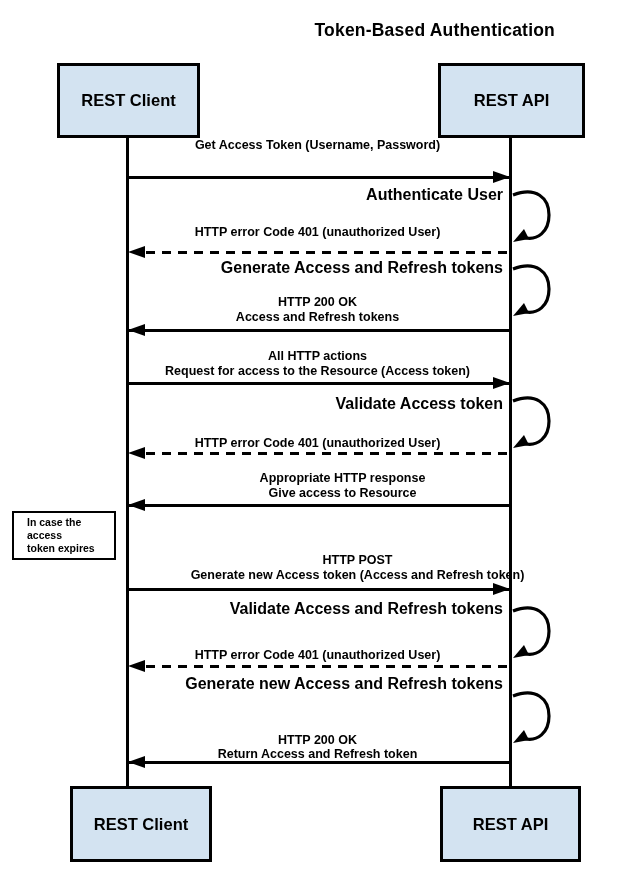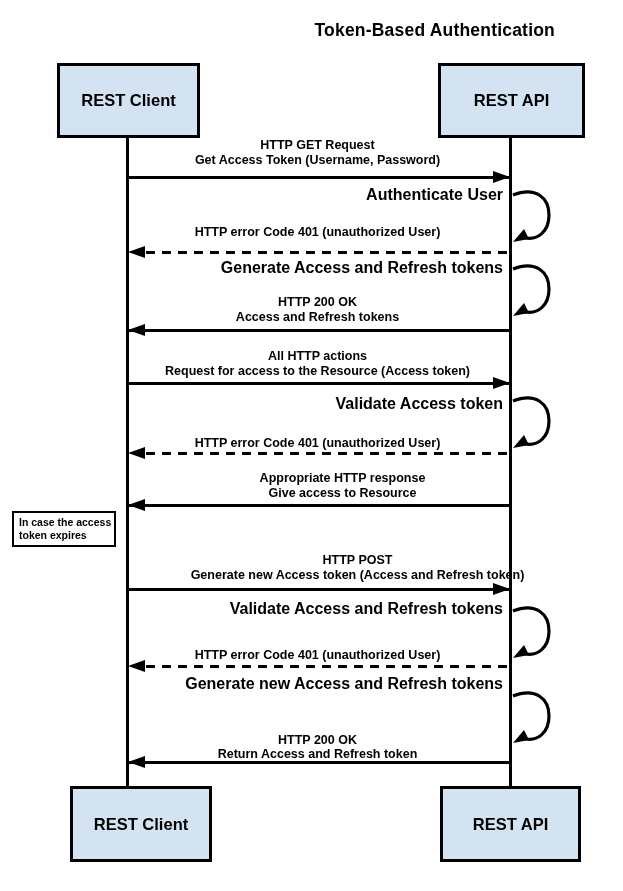--- a/index.html
+++ b/index.html
@@ -31,21 +31,21 @@
     left:17px;
     background:repeating-linear-gradient(90deg,#000 0 9px,transparent 9px 16px);
   }
   .head {position:absolute; top:1px; width:0; height:0;
     border-top:6.5px solid transparent; border-bottom:6.5px solid transparent;}
   .head-right {right:-1px; border-left:17px solid #000;}
   .head-left  {left:-1px;  border-right:17px solid #000;}
   .loop {position:absolute; left:512px;}
   .note {
     position:absolute; left:12px; top:511px; width:104px; background:#fff;
-    border:2px solid #000; box-sizing:border-box; padding:3px 2px 3px 5px;
+    border:2px solid #000; box-sizing:border-box; padding:3px 2px 3px 13px;
     font-size:10.5px; line-height:13px; font-weight:bold;
   }
 </style>
 </head>
 <body>
 
 <div id="stage">
 
   <div class="title">Token-Based Authentication</div>
 
@@ -53,21 +53,20 @@
     <span>REST Client</span>
   </div>
   <div class="actor" style="left: 438px; top: 63px; width: 147px; height: 75px; background: rgb(211, 227, 241);">
     <span>REST API</span>
   </div>
 
   <div class="lifeline" style="left:126px; top:138px; height:648px;"></div>
   <div class="lifeline" style="left:509px; top:138px; height:648px;"></div>
 
   <div class="msg-label" style="top:138px;">
-    <div>HTTP GET Request</div>
     <div>Get Access Token (Username, Password)</div>
   </div>
   <div class="arrow solid" style="top:170px;">
     <div class="line"></div>
     <div class="head head-right"></div>
   </div>
 
   <div class="self-label" style="top:188px;">Authenticate User</div>
   <svg class="loop" style="top:189px;" width="40" height="56" viewBox="0 0 40 56">
     <path d="M1,6 C24,-3 37,9 37,26 C37,42 26,53 10,48" fill="none" stroke="#000" stroke-width="3.2"></path>

